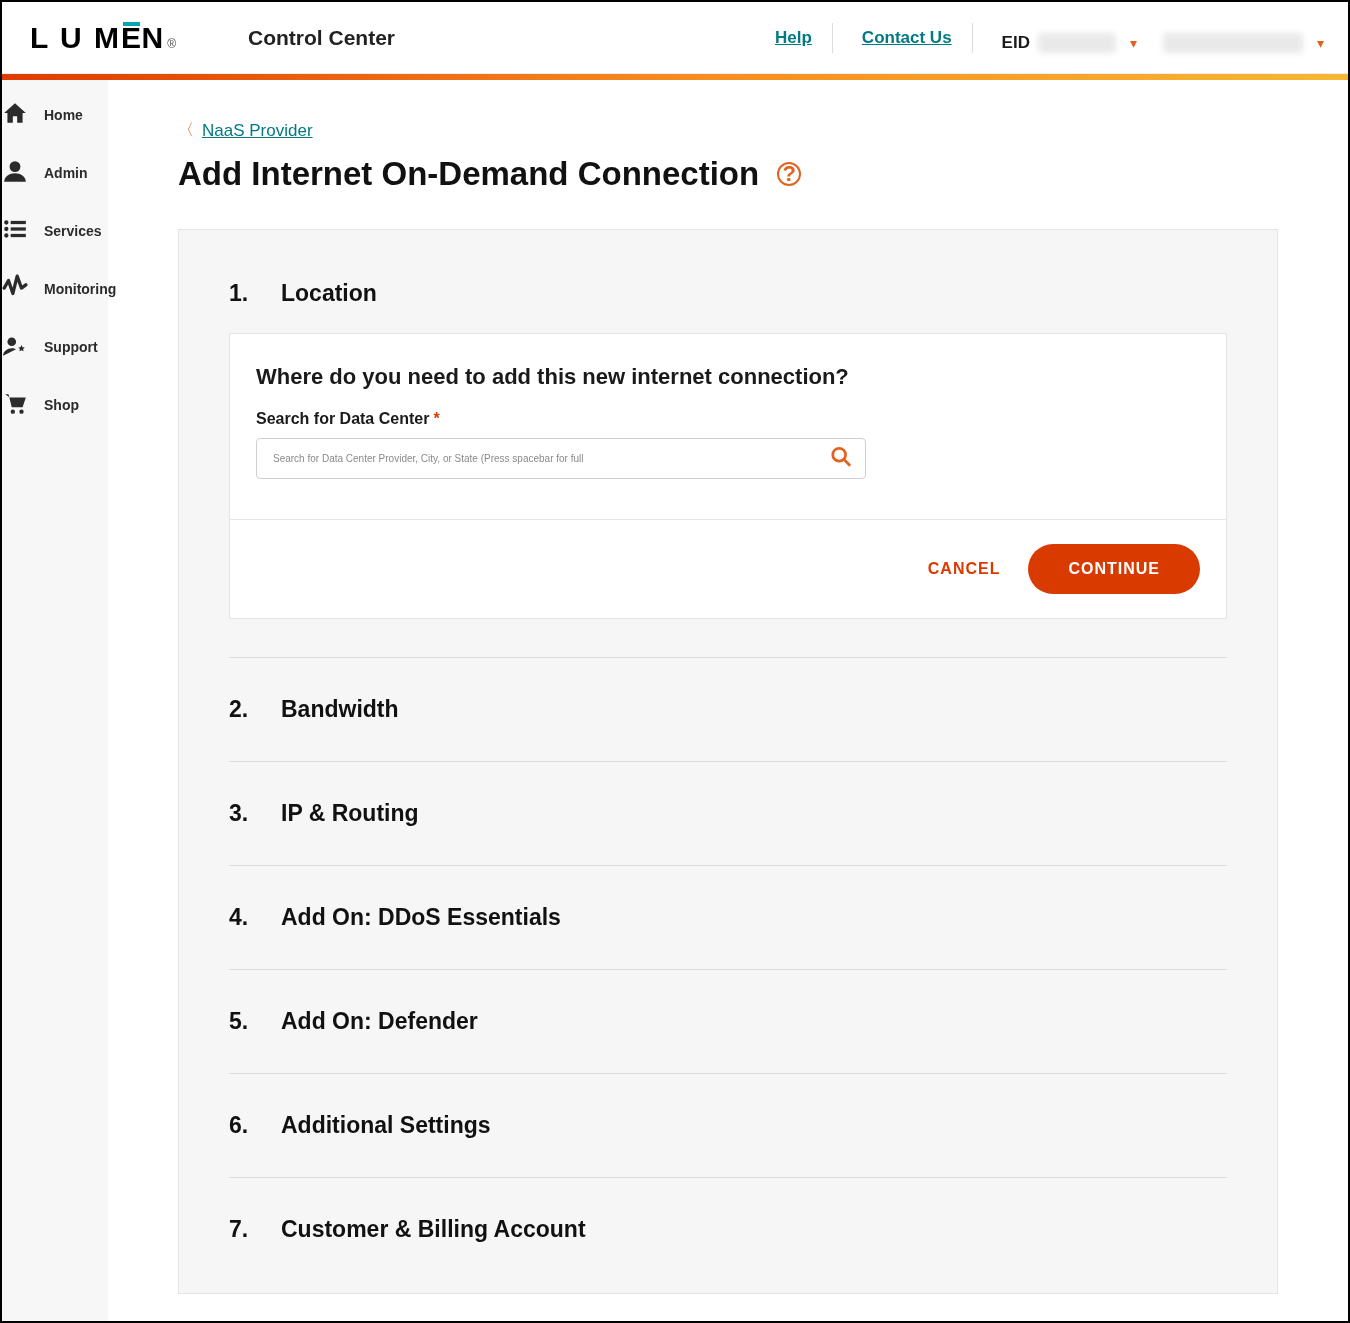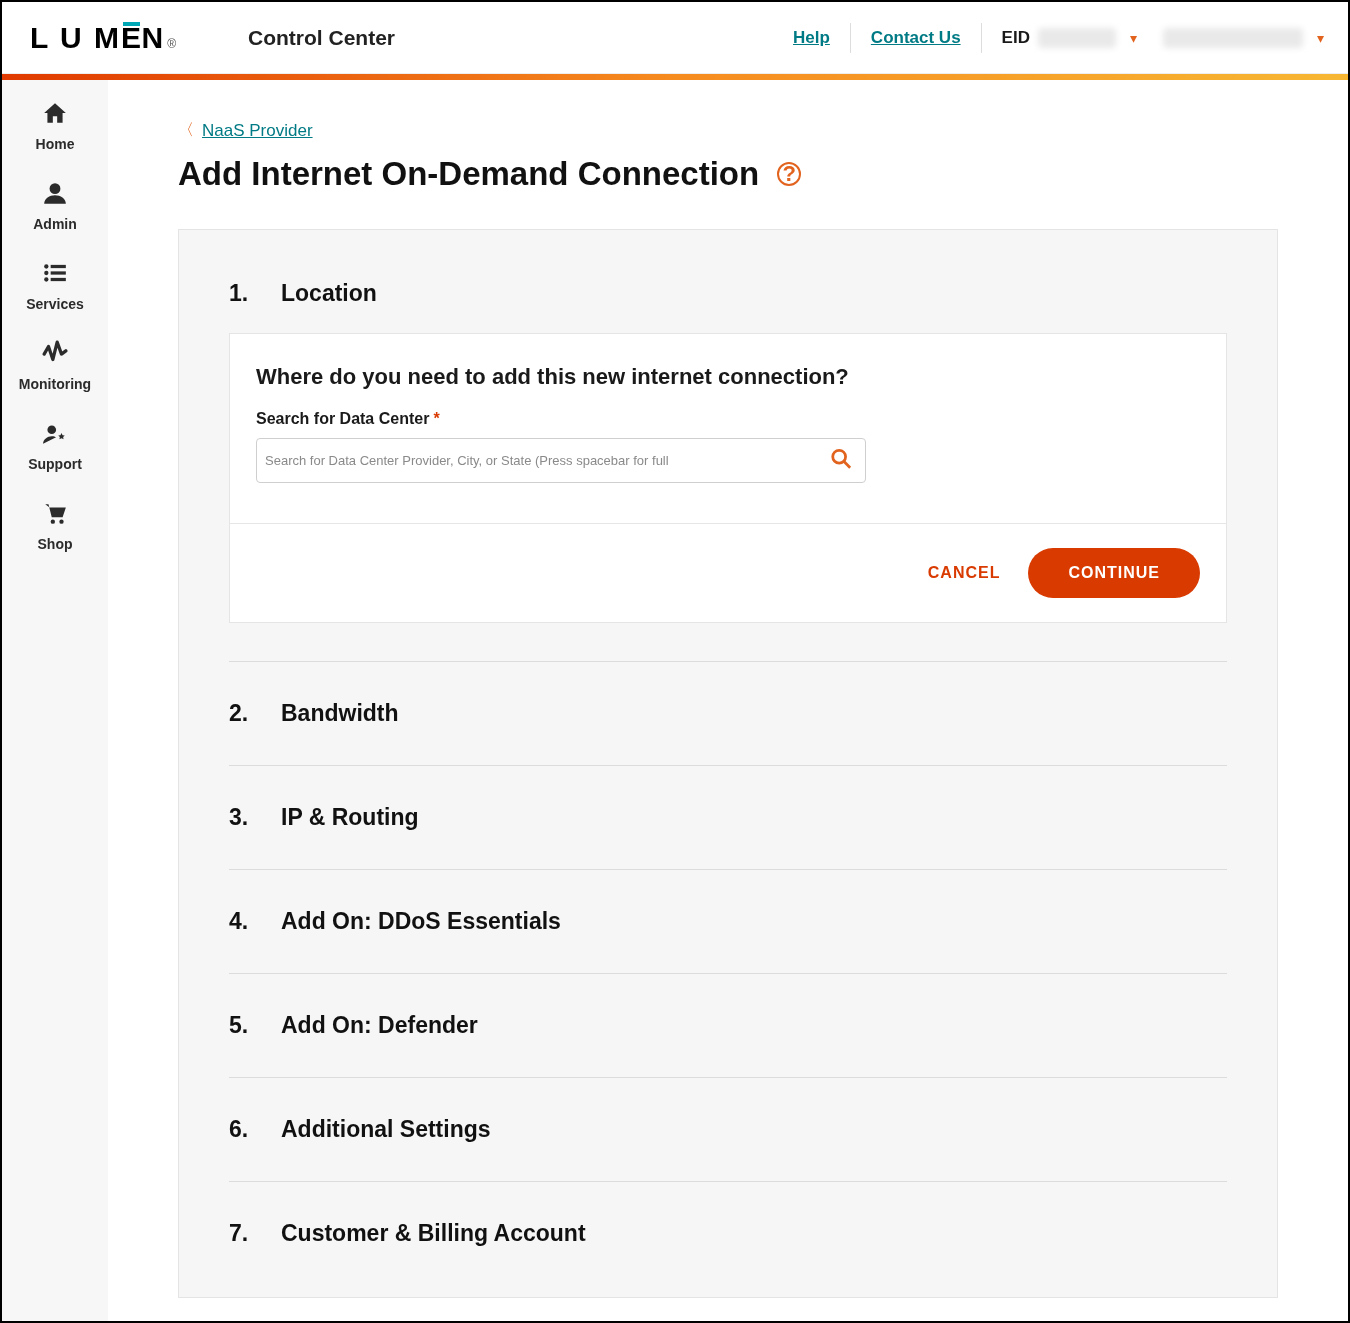--- a/index.html
+++ b/index.html
@@ -55,22 +55,22 @@
   }
   .app-title {
     margin-left: 70px;
     font-size: 21px;
     font-weight: 700;
     color: #222;
   }
   .topbar-right {
     margin-left: auto;
     display: flex;
-    align-items: center;
-    gap: 0;
+    align-items: flex-end;
+    gap: 9px;
   }
   .top-link {
     color: #007a84;
     font-weight: 700;
     font-size: 17px;
     text-decoration: underline;
     padding: 0 20px;
     border-right: 1px solid #ddd;
     line-height: 30px;
     cursor: pointer;
@@ -115,23 +115,22 @@
     width: 106px;
     background: #f7f7f7;
     padding-top: 20px;
     display: flex;
     flex-direction: column;
     align-items: center;
     gap: 28px;
   }
   .side-item {
     display: flex;
-    flex-direction: column;
-    align-items: center;
-    gap: 6px;
+    align-items: center;
+    gap: 16px;
     cursor: pointer;
     width: 100%;
   }
   .side-item .icon {
     font-size: 26px;
     color: #2b2b2b;
     line-height: 1;
   }
   .side-item .label {
     font-size: 14px;
@@ -241,22 +240,22 @@
     font-weight: 700;
     margin-bottom: 10px;
   }
   .req { color: #d93a00; margin-left: 4px; }
   .search-wrap {
     position: relative;
     width: 610px;
   }
   .search-input {
     width: 100%;
-    padding: 14px 50px 14px 8px;
-    font-size: 13px;
+    padding: 14px 50px 14px 16px;
+    font-size: 10px;
     border: 1px solid #cfcfcf;
     border-radius: 4px;
     color: #333;
   }
   .search-input::placeholder { color: #8a8a8a; }
   .search-icon {
     position: absolute;
     right: 14px;
     top: 50%;
     transform: translateY(-50%);

